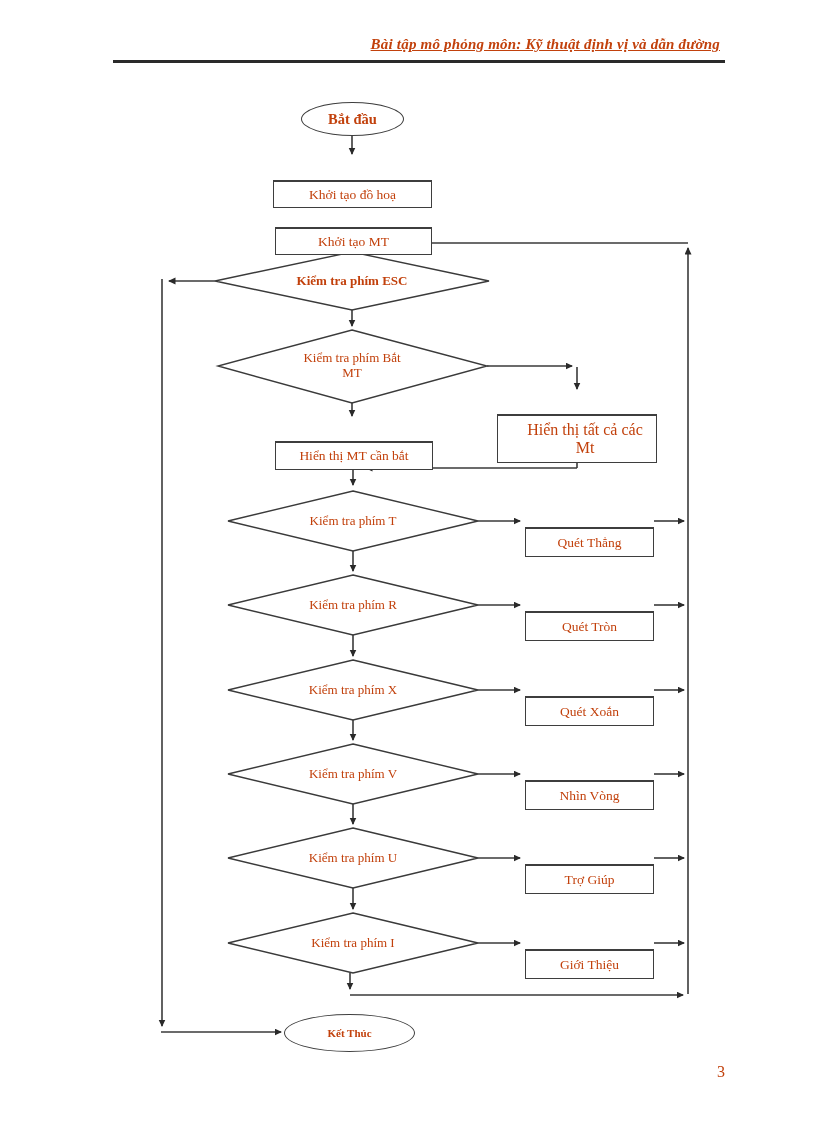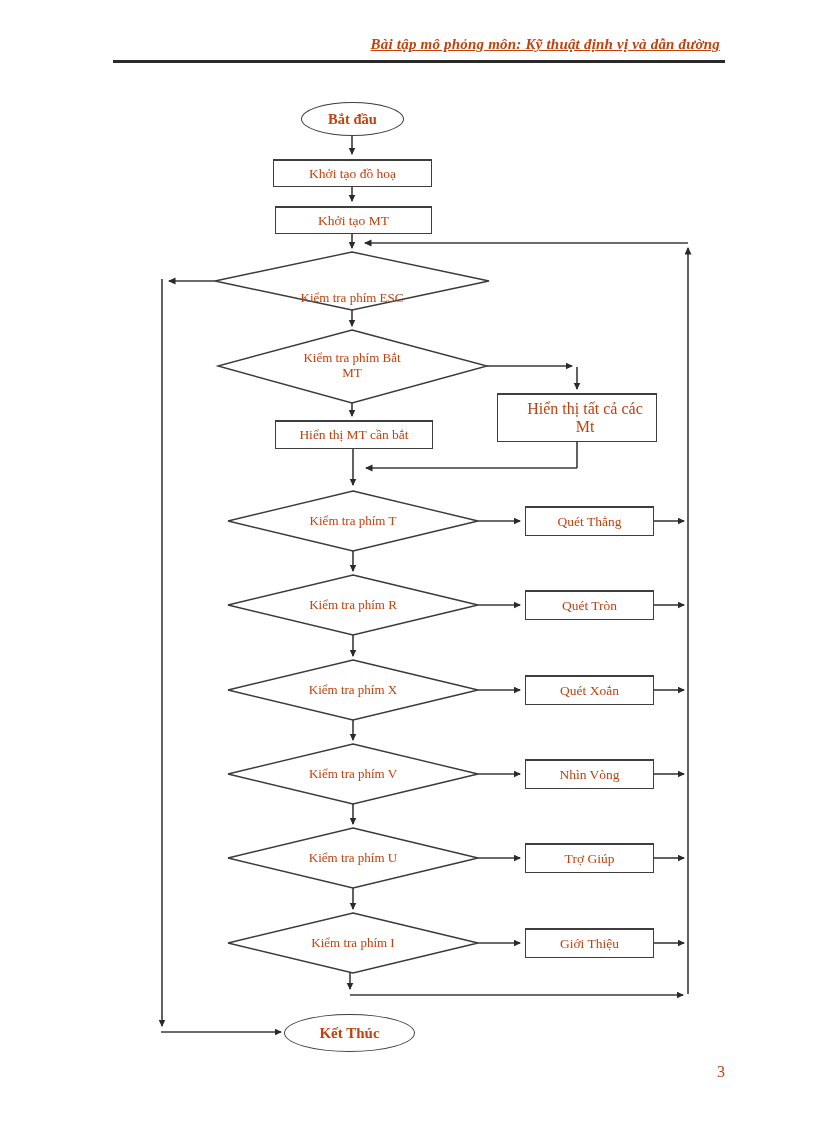--- a/index.html
+++ b/index.html
@@ -26,21 +26,21 @@
   
   #wires { position: absolute; left: 0; top: 0; }
   
   .node {
     position: absolute; box-sizing: border-box;
     display: flex; align-items: center; justify-content: center;
     text-align: center; background: #ffffff;
     font-size: 13.5px; line-height: 1.12;
   }
   .rect {
-    border: 1px solid #3e3e3e; border-top-width: 2px;
+    border: 1px solid #3e3e3e; border-top-width: 2px; margin-top: 21px;
   }
   .oval {
     border: 1.5px solid #3e3e3e; border-radius: 50%;
     font-weight: bold; font-size: 14.5px;
   }
   .dlabel {
     position: absolute; transform: translate(-50%, -50%);
     white-space: nowrap; text-align: center;
     font-size: 13px; line-height: 1.15;
   }
@@ -138,38 +138,38 @@
 
   <div class="node rect" style="left:275px; top:206px; width:157px; height:28px;">Khởi tạo MT</div>
 
   <div class="node rect" id="show-all-box" style="left:497px; top:393px; width:160px; height:49px;padding-left:16px;">
     <div>
       <span>Hiển thị tất cả các</span><br>
       <span>Mt</span>
     </div>
   </div>
 
-  <div class="dlabel" style="left:352px; top:298px;">Kiểm tra phím ESC</div>
+  <div class="dlabel" style="left:352px; top:281px;font-weight:bold;">Kiểm tra phím ESC</div>
 
   <div class="dlabel" style="left:352px; top:366px;">
     <span>Kiểm tra phím Bắt</span>
     <span>MT</span>
   </div>
 
   <div class="dlabel" style="left:353px; top:521px;">Kiểm tra phím T</div>
   <div class="dlabel" style="left:353px; top:605px;">Kiểm tra phím R</div>
   <div class="dlabel" style="left:353px; top:690px;">Kiểm tra phím X</div>
   <div class="dlabel" style="left:353px; top:774px;">Kiểm tra phím V</div>
   <div class="dlabel" style="left:353px; top:858px;text-align:center;">Kiểm tra phím U</div>
   <div class="dlabel" style="left:353px; top:943px;">Kiểm tra phím I</div>
 
   <div class="node rect" style="left:525px; top:506px; width:129px; height:30px;">Quét Thẳng</div>
   <div class="node rect" style="left:525px; top:590px; width:129px; height:30px;">Quét Tròn</div>
   <div class="node rect" style="left:525px; top:675px; width:129px; height:30px;">Quét Xoắn</div>
   <div class="node rect" style="left:525px; top:759px; width:129px; height:30px;">Nhìn Vòng</div>
   <div class="node rect" style="left:525px; top:843px; width:129px; height:30px;">Trợ Giúp</div>
   <div class="node rect" style="left:525px; top:928px; width:129px; height:30px;">Giới Thiệu</div>
 
-  <div class="node oval" style="left:284px; top:1014px; width:131px; height:38px; font-size:15px;">Kết Thúc</div>
+  <div class="node oval" style="left:284px; top:1014px; width:131px; height:38px; font-size:11px;">Kết Thúc</div>
 
   <div id="page-number">3</div>
 
 </div>
 
 </body></html>

